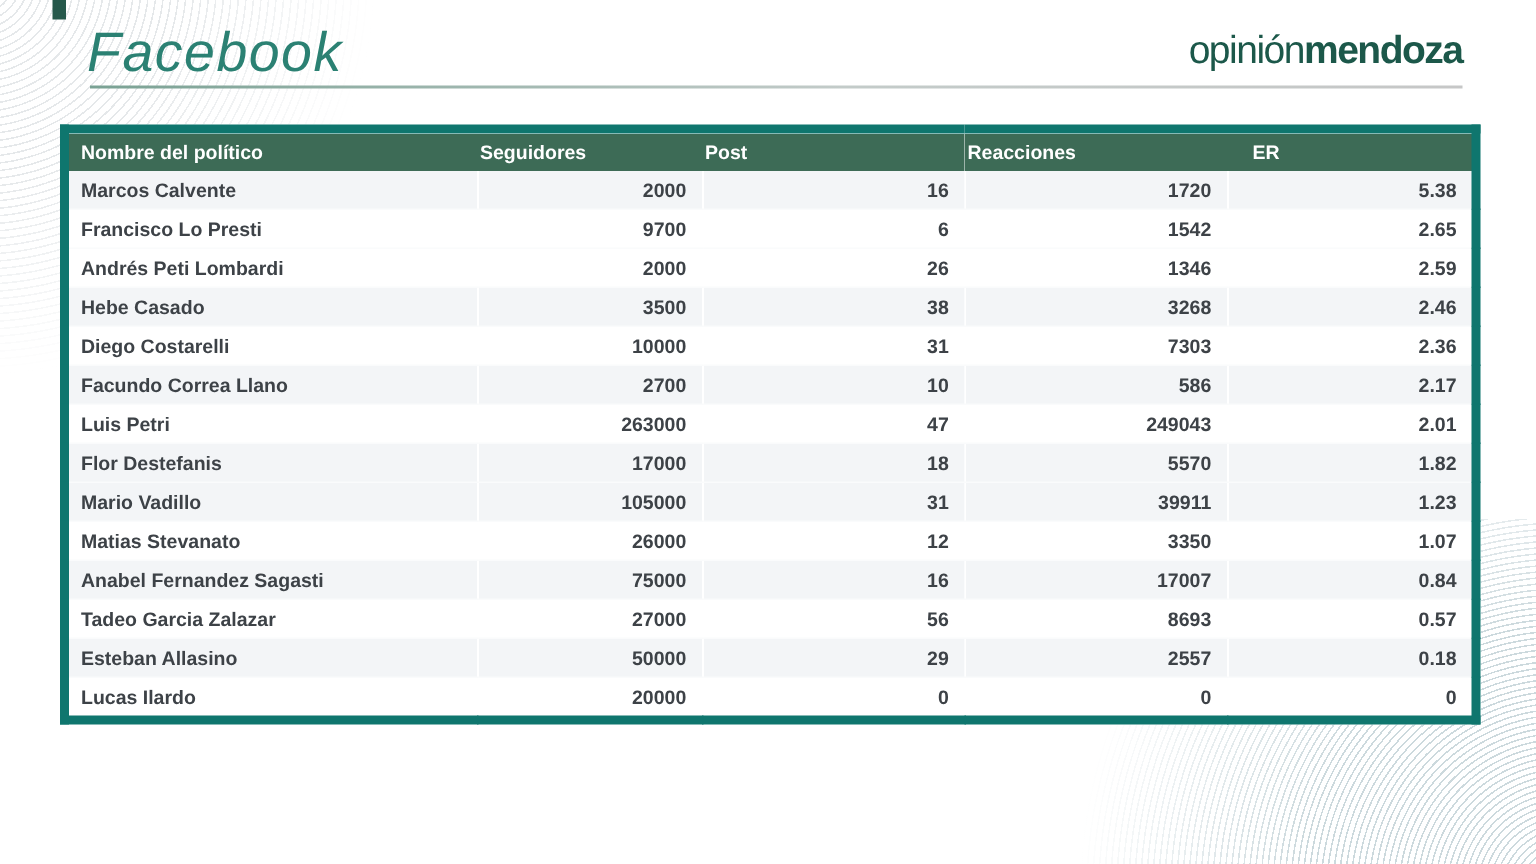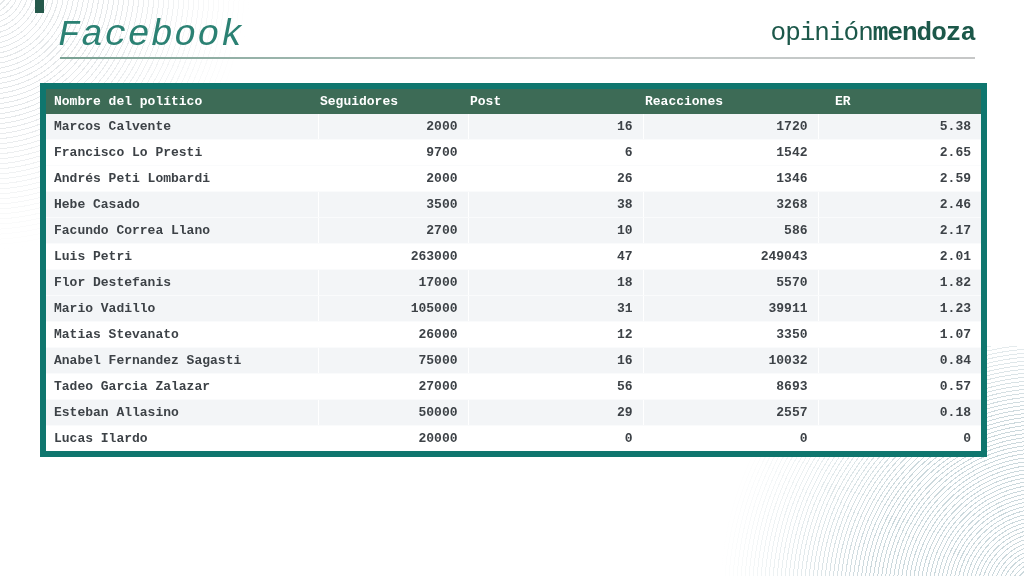--- a/index.html
+++ b/index.html
@@ -1,18 +1,18 @@
 <!DOCTYPE html>
 <html><head>
 <meta charset="utf-8">
 <style>
   html,body{margin:0;padding:0;}
   .stage{
     position:relative;width:1024px;height:576px;overflow:hidden;background:#ffffff;
-    font-family:Liberation Mono, monospace;
+    font-family:Liberation Sans, sans-serif;
   }
   
   .deco-tl{
     position:absolute;left:0;top:0;width:290px;height:330px;
     background:repeating-radial-gradient(circle at -15px -15px,#ffffff 0 4px,#e5e8ea 4px 5px);
   }
   .deco-tl::after{
     content:"";position:absolute;inset:0;
     background:radial-gradient(circle at -15px -15px,rgba(255,255,255,0) 0 130px,#ffffff 265px);
   }
@@ -117,20 +117,27 @@
             <td class="num">1346</td>
             <td class="num">2.59</td>
           </tr>
           <tr class="shaded">
             <td class="c0">Hebe Casado</td>
             <td class="num">3500</td>
             <td class="num">38</td>
             <td class="num">3268</td>
             <td class="num">2.46</td>
           </tr>
+          <tr class="plain">
+            <td class="c0">Diego Costarelli</td>
+            <td class="num">10000</td>
+            <td class="num">31</td>
+            <td class="num">7303</td>
+            <td class="num">2.36</td>
+          </tr>
           <tr class="shaded">
             <td class="c0">Facundo Correa Llano</td>
             <td class="num">2700</td>
             <td class="num">10</td>
             <td class="num">586</td>
             <td class="num">2.17</td>
           </tr>
           <tr class="plain">
             <td class="c0">Luis Petri</td>
             <td class="num">263000</td>
@@ -156,21 +163,21 @@
             <td class="c0">Matias Stevanato</td>
             <td class="num">26000</td>
             <td class="num">12</td>
             <td class="num">3350</td>
             <td class="num">1.07</td>
           </tr>
           <tr class="shaded">
             <td class="c0">Anabel Fernandez Sagasti</td>
             <td class="num">75000</td>
             <td class="num">16</td>
-            <td class="num">10032</td>
+            <td class="num">17007</td>
             <td class="num">0.84</td>
           </tr>
           <tr class="plain">
             <td class="c0">Tadeo Garcia Zalazar</td>
             <td class="num">27000</td>
             <td class="num">56</td>
             <td class="num">8693</td>
             <td class="num">0.57</td>
           </tr>
           <tr class="shaded">

